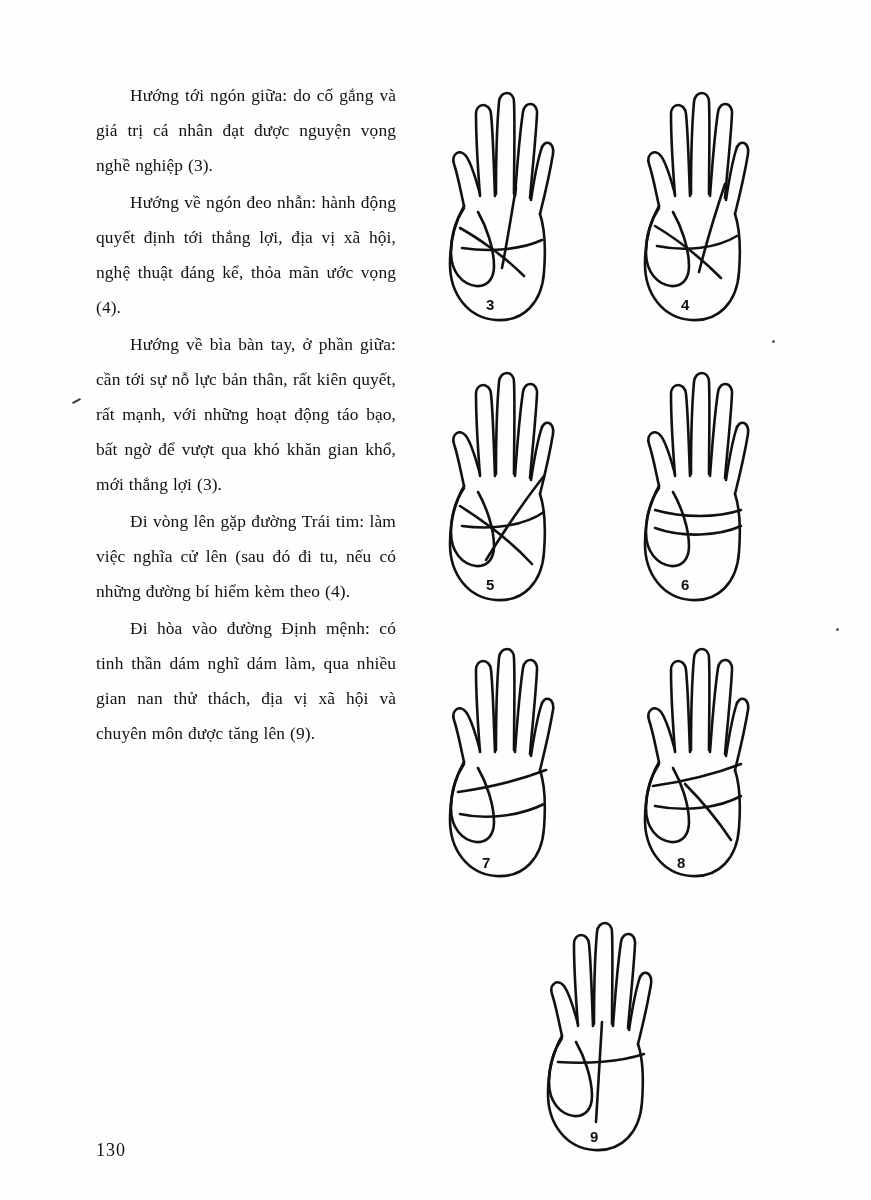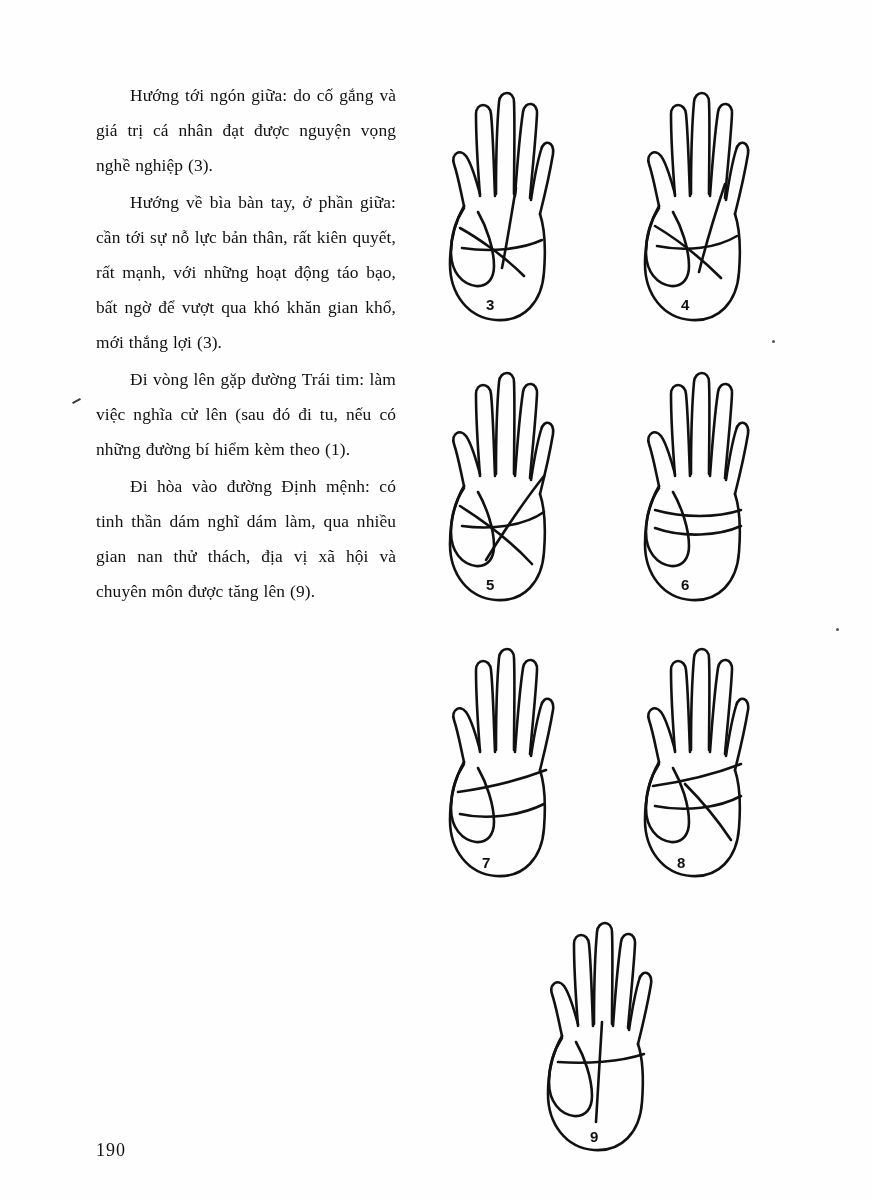--- a/index.html
+++ b/index.html
@@ -80,22 +80,23 @@
     background: #555;
   }
 </style>
 </head>
 <body>
 
 <div class="page">
 
   <div class="text-column">
     <p class="para">Hướng tới ngón giữa: do cố gắng và giá trị cá nhân đạt được nguyện vọng nghề nghiệp (3).</p>
+    <p class="para">Hướng về ngón đeo nhẫn: hành động quyết định tới thắng lợi, địa vị xã hội, nghệ thuật đáng kể, thỏa mãn ước vọng (4).</p>
     <p class="para">Hướng về bìa bàn tay, ở phần giữa: cần tới sự nỗ lực bản thân, rất kiên quyết, rất mạnh, với những hoạt động táo bạo, bất ngờ để vượt qua khó khăn gian khổ, mới thắng lợi (3).</p>
-    <p class="para">Đi vòng lên gặp đường Trái tim: làm việc nghĩa cử lên (sau đó đi tu, nếu có những đường bí hiểm kèm theo (1).</p>
+    <p class="para">Đi vòng lên gặp đường Trái tim: làm việc nghĩa cử lên (sau đó đi tu, nếu có những đường bí hiểm kèm theo (4).</p>
     <p class="para">Đi hòa vào đường Định mệnh: có tinh thần dám nghĩ dám làm, qua nhiều gian nan thử thách, địa vị xã hội và chuyên môn được tăng lên (9).</p>
   </div>
 
   <div class="stray-mark" style="left:72px; top:400px;"></div>
   <div class="dot-mark" style="left:772px; top:340px;"></div>
   <div class="dot-mark" style="left:836px; top:628px;"></div>
 
   <div class="figure-column">
 
     <div class="fig" style="left:10px; top:10px;">
@@ -202,14 +203,14 @@
         <path d="M44 126 C36 140 30 160 30 184 C30 214 48 238 76 240 C104 242 122 222 124 192 C126 166 124 146 120 134"></path>
         <path d="M44 128 C36 140 31 156 31 172 C31 192 42 204 56 206 C68 207 74 198 74 186 C74 168 66 146 58 132"></path>
         <path d="M40 152 C68 154 102 152 126 144"></path>
         <path d="M84 112 C82 146 80 180 78 212"></path>
       </svg>
       <div class="fig-label" style="left:72px; top:218px;">9</div>
     </div>
 
   </div>
 
-  <div class="page-number">190</div>
+  <div class="page-number">130</div>
 </div>
 
 </body></html>

